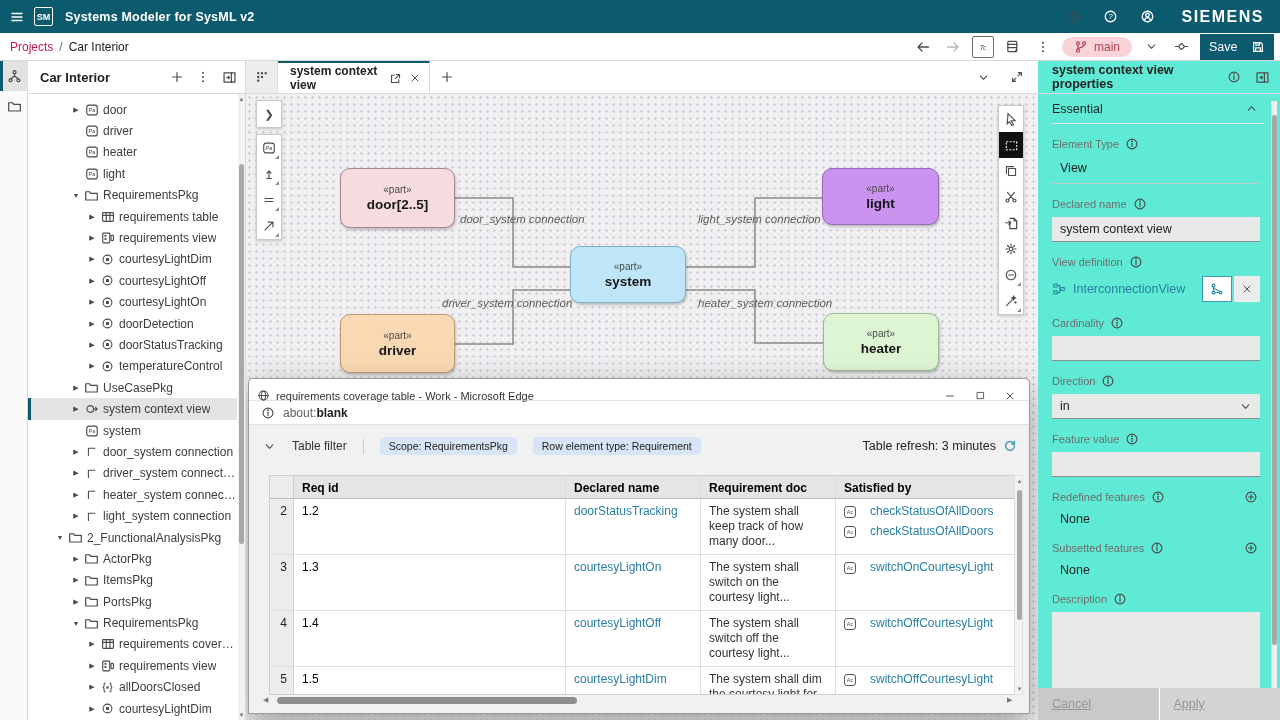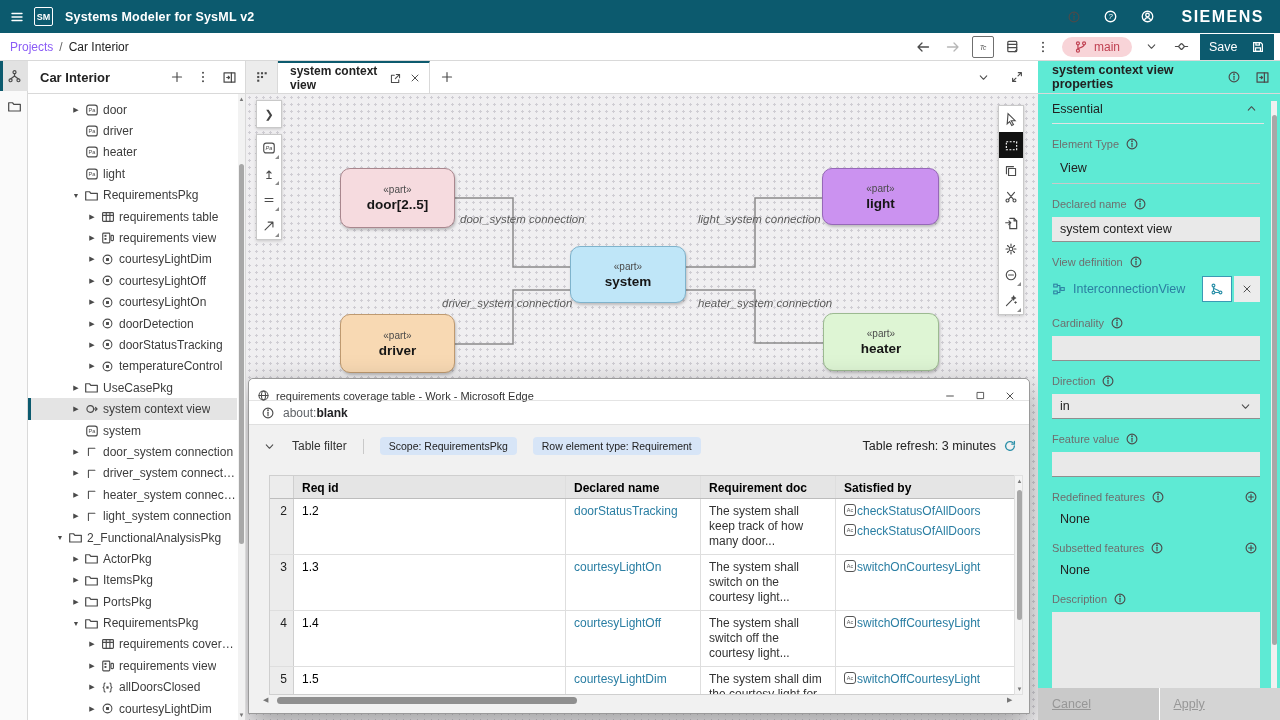--- a/index.html
+++ b/index.html
@@ -11,21 +11,21 @@
   #topbar { position:absolute; left:0; top:0; width:1280px; height:33px; background:#0c5a6e; display:flex; align-items:center; color:#fff; }
   #topbar .burger { width:34px; display:flex; justify-content:center; cursor:pointer; }
   #topbar .sm-logo { width:19px; height:19px; border:1.5px solid #fff; border-radius:2px; display:flex; align-items:center; justify-content:center; font-size:9px; font-weight:bold; margin-right:12px; }
   #topbar .apptitle { font-size:12.5px; font-weight:bold; letter-spacing:.2px; }
   #topbar .tb-right { margin-left:auto; display:flex; align-items:center; gap:22px; padding-right:16px; }
   #topbar .brand { font-size:16px; font-weight:bold; letter-spacing:1.5px; margin-left:4px; }
 
   
   #toolbar { position:absolute; left:0; top:33px; width:1280px; height:28px; background:#fff; border-bottom:1px solid #d9d9d9; display:flex; align-items:center; font-size:12px; }
   .crumbs { padding-left:10px; display:flex; gap:6px; align-items:center; }
-  .crumb-link { color:#8b5cf6; cursor:pointer; }
+  .crumb-link { color:#be185d; cursor:pointer; }
   .crumb-sep { color:#666; }
   .crumb-cur { color:#222; }
   .tools { margin-left:auto; display:flex; align-items:center; gap:8px; padding-right:6px; }
   .tool-btn { width:22px; height:22px; display:flex; align-items:center; justify-content:center; cursor:pointer; border-radius:2px; }
   .boxed { border:1px solid #6f6f6f; border-radius:2px; }
   .pill { background:#f8d4d8; color:#c04253; border-radius:11px; height:20px; display:flex; align-items:center; gap:6px; padding:0 12px; font-size:12px; cursor:pointer; }
   .savebtn { background:#0c5a6e; color:#fff; height:26px; width:74px; display:flex; align-items:center; justify-content:space-between; padding:0 9px; font-size:12.5px; cursor:pointer; }
 
   
   #strip { position:absolute; left:0; top:61px; width:28px; height:659px; background:#fafafa; border-right:1px solid #d9d9d9; }
@@ -84,21 +84,21 @@
   #refresh { margin-left:auto; display:flex; align-items:center; gap:7px; font-size:12.5px; color:#222; }
 
   #reqtable { position:absolute; left:20px; top:96px; width:748px; height:220px; background:#fff; border:1px solid #cfcfcf; font-size:12px; overflow:hidden; }
   .rt-row { display:grid; grid-template-columns:24px 272px 135px 135px 1fr; border-bottom:1px solid #dedede; }
   .rt-row.head { background:#e5e5e5; font-weight:bold; border-bottom:1px solid #bdbdbd; height:23px; }
   .rt-cell { padding:5px 8px; border-right:1px solid #dedede; overflow:hidden; }
   .rt-cell:last-child { border-right:none; }
   .numcell { background:#ececec; text-align:right; padding:5px 6px; color:#222; border-right:1px solid #cfcfcf; }
   .rlink { color:#2a7ea3; cursor:pointer; }
   .doc { color:#333; line-height:1.25; }
-  .sat { display:flex; align-items:flex-start; gap:1px; margin-bottom:6px; }
+  .sat { display:flex; align-items:flex-end; gap:14px; margin-bottom:6px; }
   .acic { width:12px; height:12px; border:1px solid #555; border-radius:3px; font-size:5.5px; color:#555; display:flex; align-items:center; justify-content:center; flex:none; }
   #tbl-vscroll { position:absolute; right:6px; top:96px; width:9px; height:220px; background:#f3f3f3; border:1px solid #e0e0e0; }
   #hscroll { position:absolute; left:14px; bottom:8px; width:754px; height:10px; display:flex; align-items:center; }
   #hthumb { position:absolute; left:14px; width:300px; height:7px; background:#8f8f8f; border-radius:4px; }
   .harrow { font-size:7px; color:#777; width:10px; }
 
   
   #props { position:absolute; left:1038px; top:61px; width:242px; height:659px; background:#5eead4; }
   #props-head { height:33px; border-bottom:1px solid #d9d9d9; display:flex; align-items:center; padding:0 10px 0 14px; }
   #props-head .ttl { font-size:12.5px; font-weight:bold; color:#222; }

